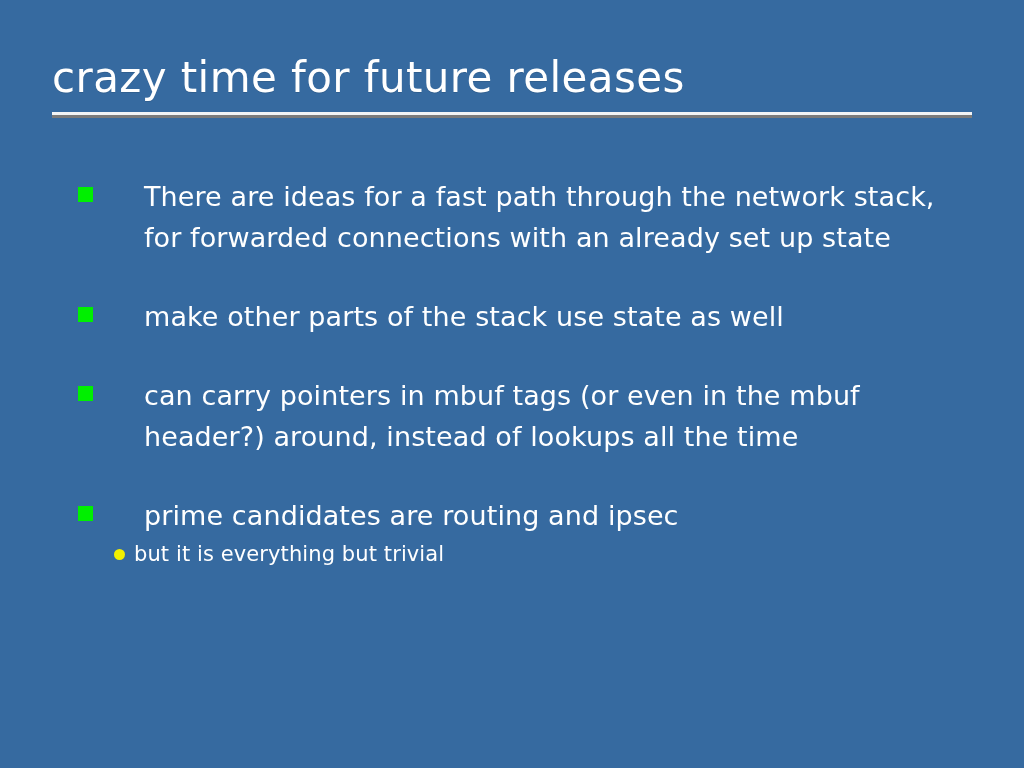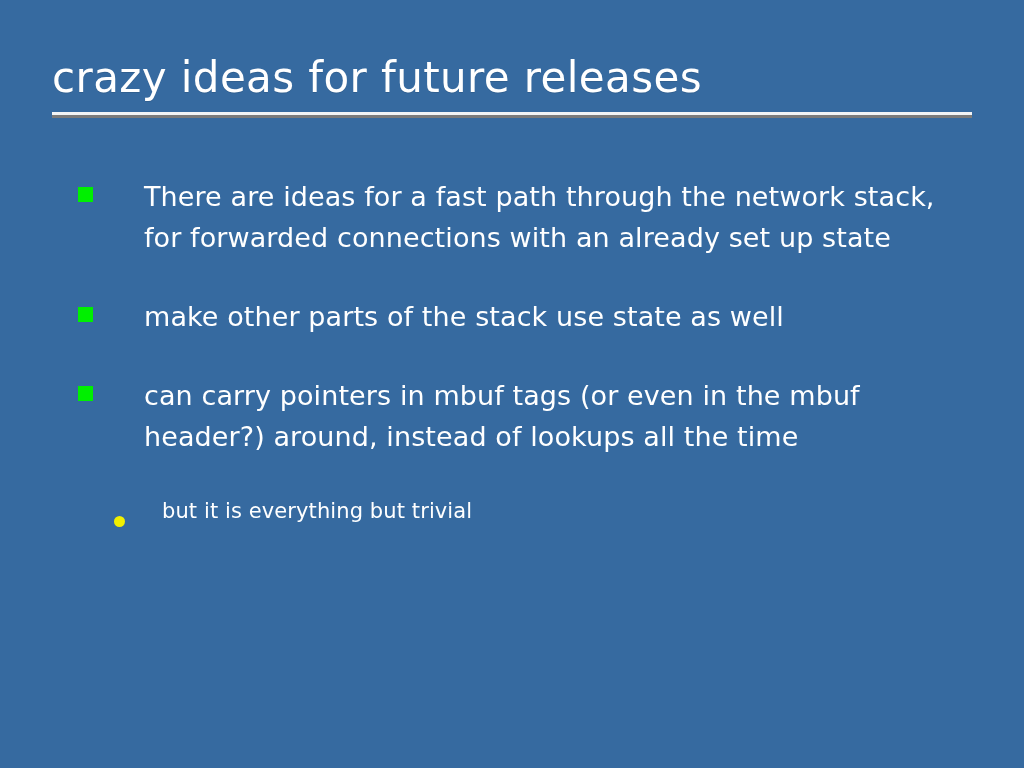--- a/index.html
+++ b/index.html
@@ -87,22 +87,21 @@
     letter-spacing: 0.1px;
   }
 
   
   .sub-list {
     margin-top: 2px;
     padding-left: 36px;
   }
   .sub-row {
     display: flex;
-    align-items: flex-end;
-    gap: 28px;
+    align-items: flex-start;
   }
   .marker-dot {
     flex: 0 0 auto;
     width: 11px;
     height: 11px;
     border-radius: 50%;
     background: #f2f000;
     margin-top: 11px;
     margin-right: 9px;
   }
@@ -113,21 +112,21 @@
     line-height: 32px;
     letter-spacing: 0.1px;
   }
 </style>
 </head>
 <body>
 
 <div class="slide">
 
   <div class="title-block">
-    <div class="slide-title">crazy ideas for future releases</div>
+    <div class="slide-title">crazy time for future releases</div>
     <div class="title-rule"></div>
   </div>
 
   <div class="body-block">
 
     <div class="bullet-group">
       <div class="bullet-row">
         <span class="marker-square"></span>
         <span class="bullet-text">There are ideas for a fast path through the network stack, for forwarded connections with an already set up state</span>
       </div>
@@ -141,20 +140,24 @@
     </div>
 
     <div class="bullet-group">
       <div class="bullet-row">
         <span class="marker-square"></span>
         <span class="bullet-text">can carry pointers in mbuf tags (or even in the mbuf header?) around, instead of lookups all the time</span>
       </div>
     </div>
 
     <div class="bullet-group">
+      <div class="bullet-row">
+        <span class="marker-square"></span>
+        <span class="bullet-text">prime candidates are routing and ipsec</span>
+      </div>
       <div class="sub-list">
         <div class="sub-row">
           <span class="marker-dot"></span>
           <span class="sub-text">but it is everything but trivial</span>
         </div>
       </div>
     </div>
 
   </div>
 </div>

